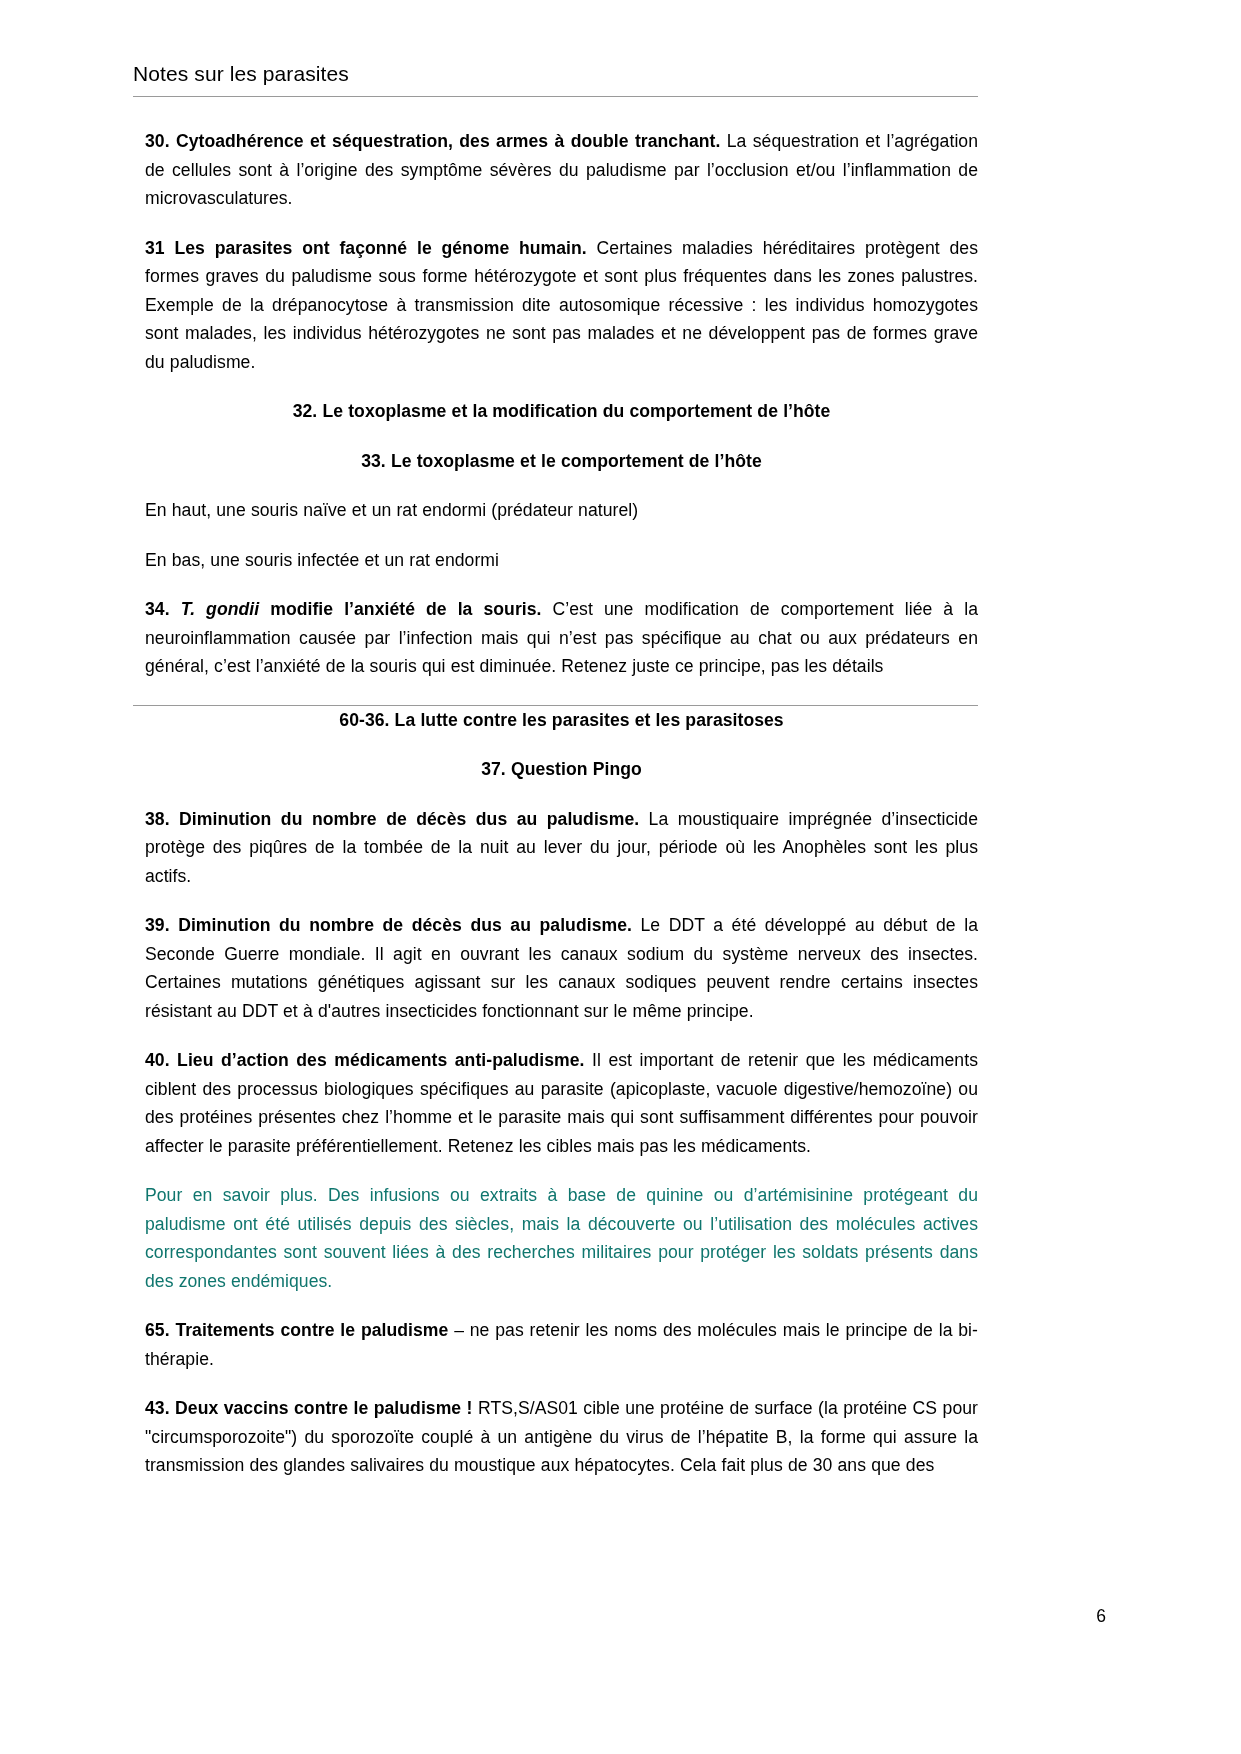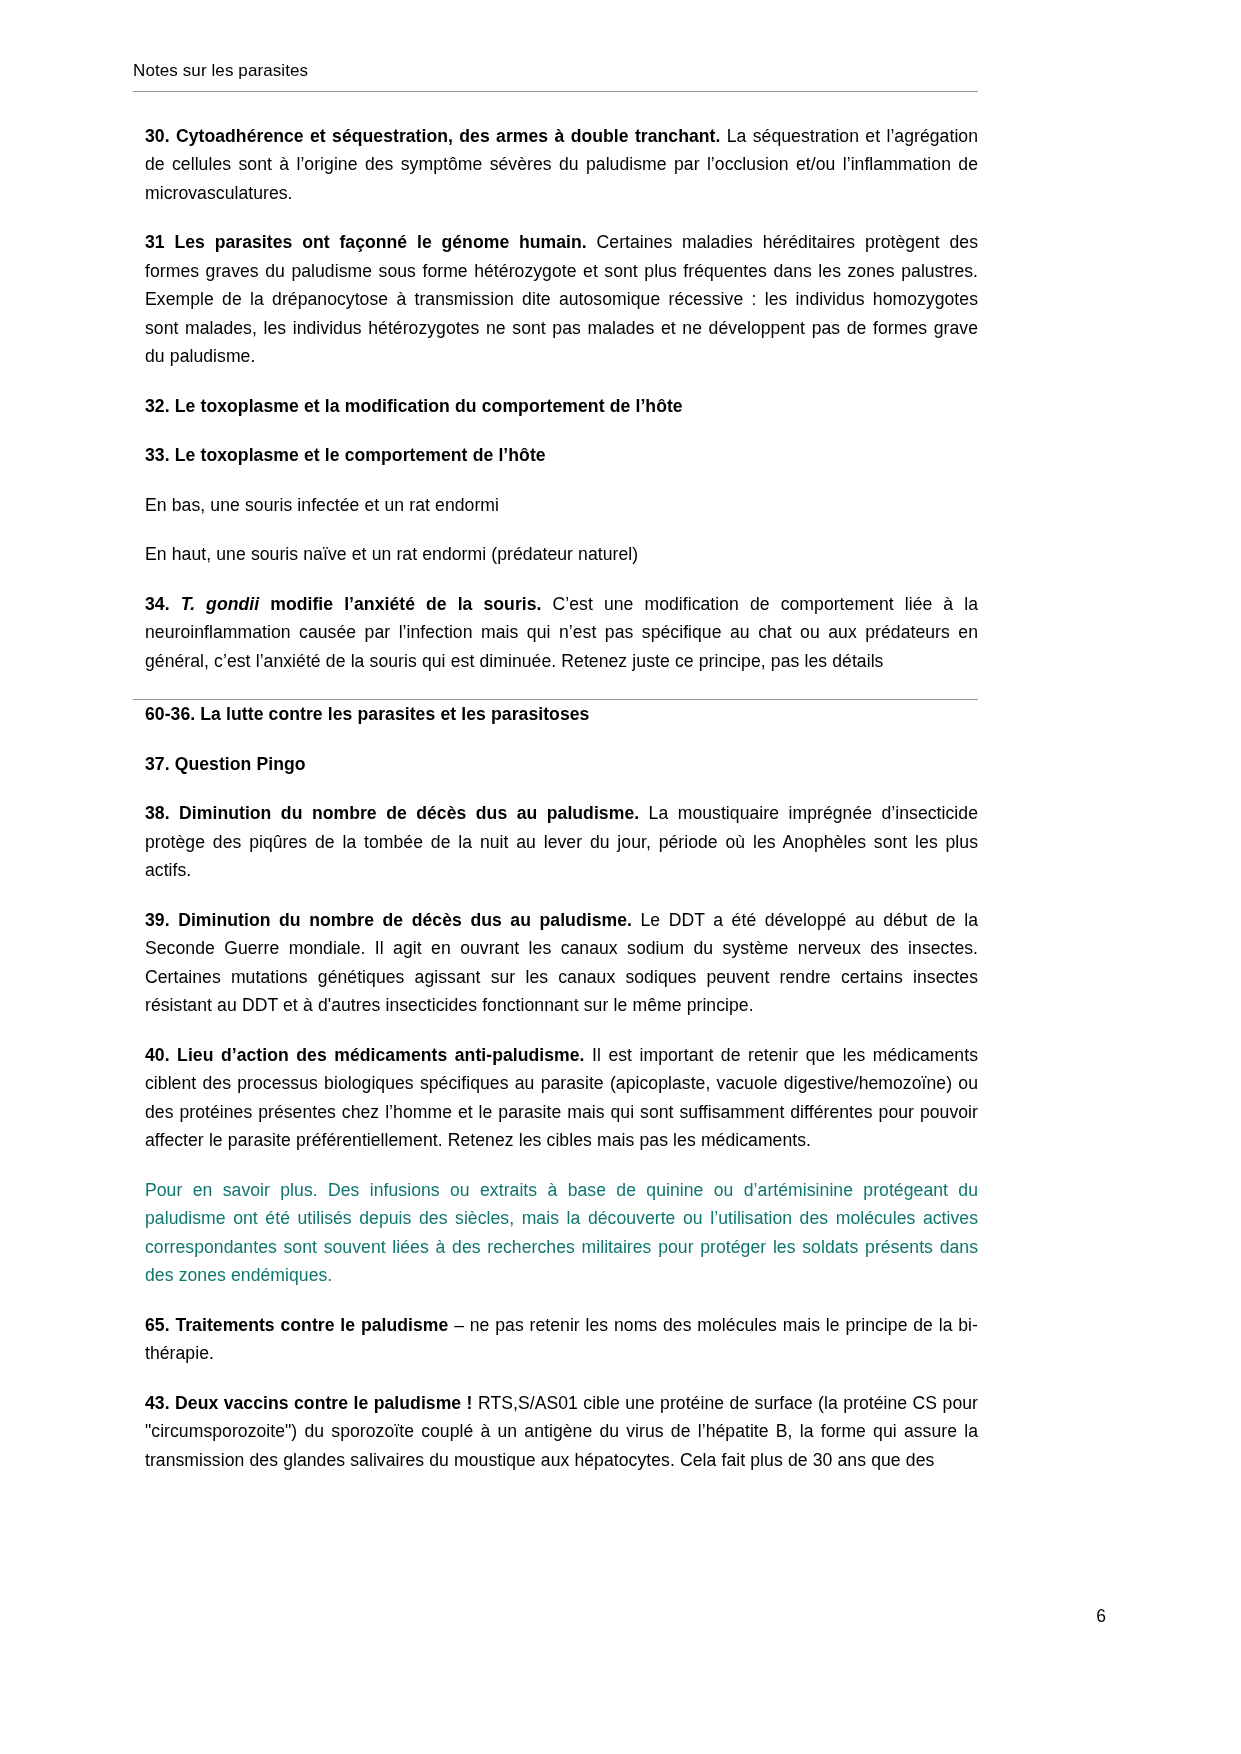--- a/index.html
+++ b/index.html
@@ -23,21 +23,21 @@
   }
   .content {
     position: absolute;
     left: 133px;
     top: 60px;
     width: 845px;
   }
 
   
   .doc-header {
-    font-size: 17px;
+    font-size: 21px;
     line-height: 1.35;
     color: #000;
     padding-bottom: 8px;
     border-bottom: 1.4px solid #9a9a9a;
     letter-spacing: 0.1px;
   }
 
   
   .body-block {
     margin-top: 30px;
@@ -51,21 +51,21 @@
     word-spacing: 0.2px;
   }
   p.para + p.para {
     margin-top: 21px;
   }
   p.para.tight-follow {
     margin-top: 0;
     text-align: left;
   }
   p.heading {
-    text-align: left;
+    text-align: center;
   }
   b, strong {
     font-weight: bold;
   }
   .bi {
     font-weight: bold;
     font-style: italic;
   }
   .muted {
     color: #0f766e;
@@ -102,22 +102,22 @@
 
     <div class="body-block">
 
       <p class="para"><b>30. Cytoadhérence et séquestration, des armes à double tranchant.</b><span> La séquestration et l’agrégation de cellules sont à l’origine des symptôme sévères du paludisme par l’occlusion et/ou l’inflammation de microvasculatures.</span></p>
 
       <p class="para"><b>31 Les parasites ont façonné le génome humain.</b><span> Certaines maladies héréditaires protègent des formes graves du paludisme sous forme hétérozygote et sont plus fréquentes dans les zones palustres. Exemple de la drépanocytose à transmission dite autosomique récessive : les individus homozygotes sont malades, les individus hétérozygotes ne sont pas malades et ne développent pas de formes grave du paludisme.</span></p>
 
       <p class="para heading"><b>32. Le toxoplasme et la modification du comportement de l’hôte</b></p>
 
       <p class="para heading"><b>33. Le toxoplasme et le comportement de l’hôte</b></p>
+      <p class="para tight-follow">En haut, une souris naïve et un rat endormi (prédateur naturel)</p>
       <p class="para tight-follow">En bas, une souris infectée et un rat endormi</p>
-      <p class="para tight-follow">En haut, une souris naïve et un rat endormi (prédateur naturel)</p>
 
       <p class="para"><b>34. </b><span class="bi">T. gondii</span><b> modifie l’anxiété de la souris.</b><span> C’est une modification de comportement liée à la neuroinflammation causée par l’infection mais qui n’est pas spécifique au chat ou aux prédateurs en général, c’est l’anxiété de la souris qui est diminuée. Retenez juste ce principe, pas les détails</span></p>
 
       <hr class="section-rule">
 
       <p class="para heading rule-gap"><b>60-36. La lutte contre les parasites et les parasitoses</b></p>
 
       <p class="para heading"><b>37. Question Pingo</b></p>
 
       <p class="para"><b>38. Diminution du nombre de décès dus au paludisme.</b><span> La moustiquaire imprégnée d’insecticide protège des piqûres de la tombée de la nuit au lever du jour, période où les Anophèles sont les plus actifs.</span></p>

